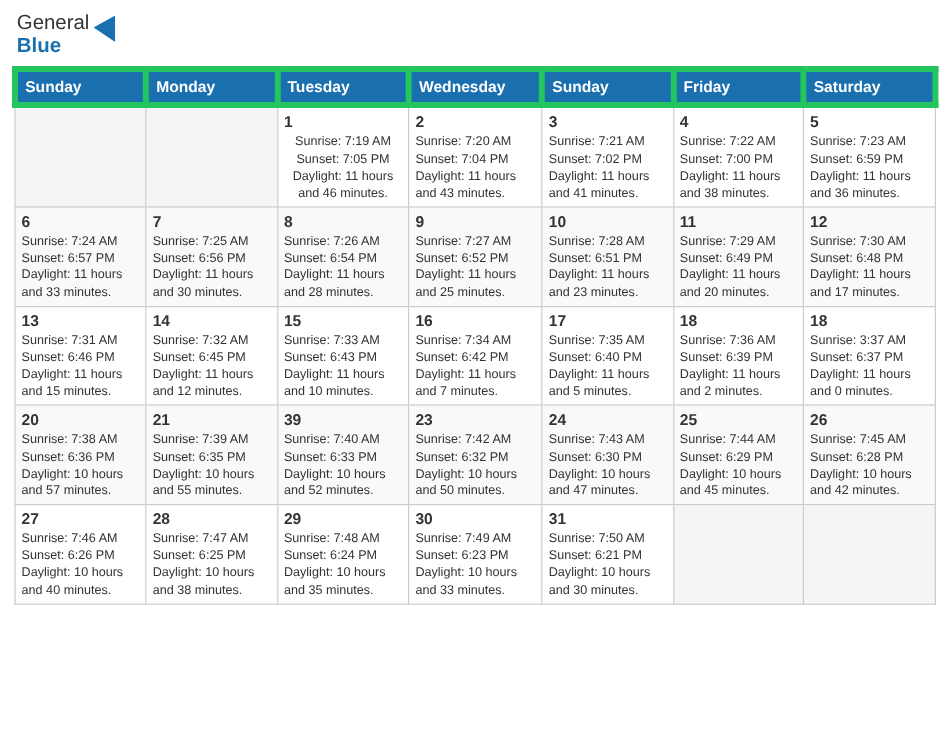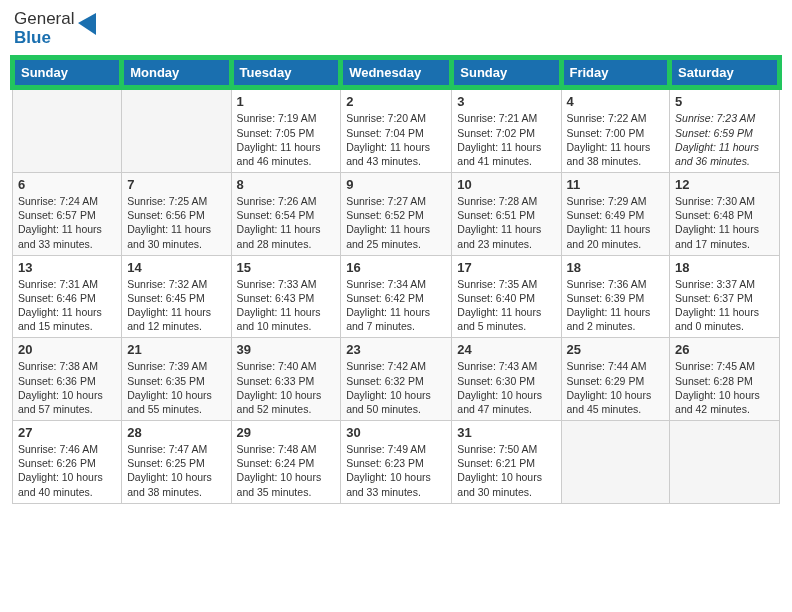--- a/index.html
+++ b/index.html
@@ -128,21 +128,21 @@
         <th>Friday</th>
         <th>Saturday</th>
       </tr>
   </thead>
   <tbody id="calendar-body">
   <tr>
         <td class="empty"></td>
         <td class="empty"></td>
         <td>
           <span class="day-num">1</span>
-          <div class="cell-content" style="white-space: pre-line;">Sunrise: 7:19 AM
+          <div class="cell-content" style="white-space: pre-line; text-align: center;">Sunrise: 7:19 AM
 Sunset: 7:05 PM
 Daylight: 11 hours and 46 minutes.</div>
         </td>
         <td>
           <span class="day-num">2</span>
           <div class="cell-content" style="white-space: pre-line;">Sunrise: 7:20 AM
 Sunset: 7:04 PM
 Daylight: 11 hours and 43 minutes.</div>
         </td>
         <td>
@@ -152,21 +152,21 @@
 Daylight: 11 hours and 41 minutes.</div>
         </td>
         <td>
           <span class="day-num">4</span>
           <div class="cell-content" style="white-space: pre-line;">Sunrise: 7:22 AM
 Sunset: 7:00 PM
 Daylight: 11 hours and 38 minutes.</div>
         </td>
         <td>
           <span class="day-num">5</span>
-          <div class="cell-content" style="white-space: pre-line; font-style: italic;">Sunrise: 7:23 AM
+          <div class="cell-content" style="white-space: pre-line;">Sunrise: 7:23 AM
 Sunset: 6:59 PM
 Daylight: 11 hours and 36 minutes.</div>
         </td>
       </tr>
       <tr>
         <td>
           <span class="day-num">6</span>
           <div class="cell-content" style="white-space: pre-line;">Sunrise: 7:24 AM
 Sunset: 6:57 PM
 Daylight: 11 hours and 33 minutes.</div>

